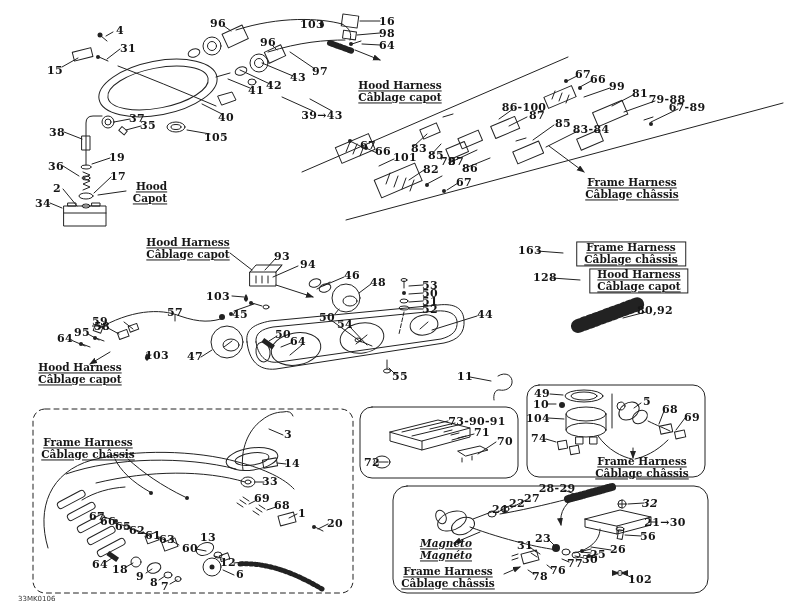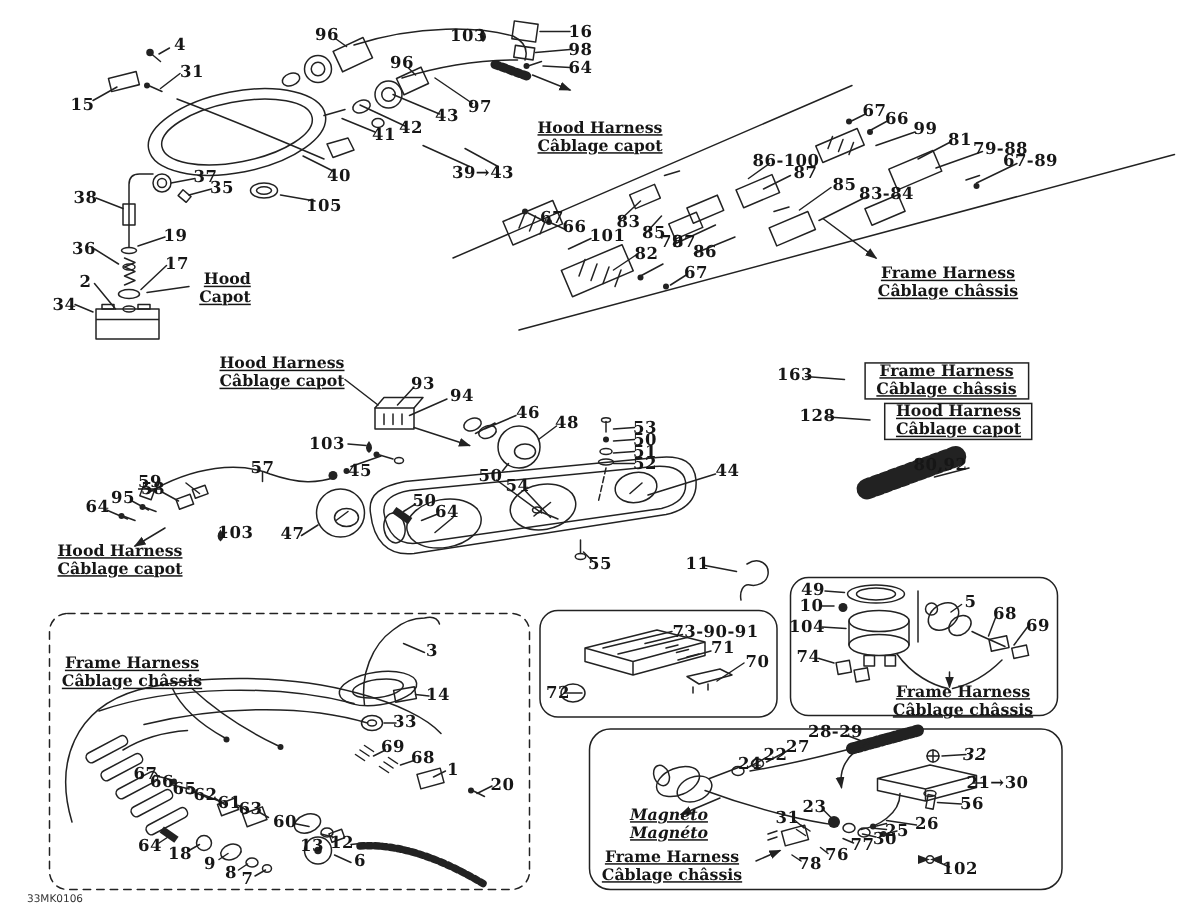--- a/index.html
+++ b/index.html
@@ -394,36 +394,36 @@
       <span class="callout" style="left: 157px; top: 355px;">103</span>
       <span class="callout" style="left: 195px; top: 356px;">47</span>
       <span class="callout" style="left: 327px; top: 317px;">50</span>
       <span class="callout" style="left: 345px; top: 324px;">54</span>
       <span class="callout" style="left: 283px; top: 334px;">50</span>
       <span class="callout" style="left: 298px; top: 341px;">64</span>
       <span class="callout" style="left: 400px; top: 376px;">55</span>
       <span class="callout" style="left: 465px; top: 376px;">11</span>
       <span class="callout" style="left: 530px; top: 250px;">163</span>
       <span class="callout" style="left: 545px; top: 277px;">128</span>
-      <span class="callout" style="left: 627px; top: 310px;">80,92</span>
+      <span class="callout" style="left: 655px; top: 310px;">80,92</span>
       <span class="callout" style="left: 288px; top: 434px;">3</span>
       <span class="callout" style="left: 292px; top: 463px;">14</span>
       <span class="callout" style="left: 270px; top: 481px;">33</span>
       <span class="callout" style="left: 262px; top: 498px;">69</span>
       <span class="callout" style="left: 282px; top: 505px;">68</span>
       <span class="callout" style="left: 302px; top: 513px;">1</span>
       <span class="callout" style="left: 335px; top: 523px;">20</span>
       <span class="callout" style="left: 97px; top: 516px;">67</span>
       <span class="callout" style="left: 108px; top: 521px;">66</span>
       <span class="callout" style="left: 123px; top: 526px;">65</span>
       <span class="callout" style="left: 137px; top: 530px;">62</span>
       <span class="callout" style="left: 153px; top: 535px;">61</span>
       <span class="callout" style="left: 167px; top: 539px;">63</span>
       <span class="callout" style="left: 190px; top: 548px;">60</span>
-      <span class="callout" style="left: 208px; top: 564px; text-align: right;">13</span>
+      <span class="callout" style="left: 208px; top: 537px; text-align: right;">13</span>
       <span class="callout" style="left: 228px; top: 562px;">12</span>
       <span class="callout" style="left: 100px; top: 564px;">64</span>
       <span class="callout" style="left: 120px; top: 569px;">18</span>
       <span class="callout" style="left: 140px; top: 576px;">9</span>
       <span class="callout" style="left: 154px; top: 582px;">8</span>
       <span class="callout" style="left: 165px; top: 586px;">7</span>
       <span class="callout" style="left: 240px; top: 574px;">6</span>
       <span class="callout" style="left: 477px; top: 421px;">73-90-91</span>
       <span class="callout" style="left: 482px; top: 432px;">71</span>
       <span class="callout" style="left: 505px; top: 441px;">70</span>

